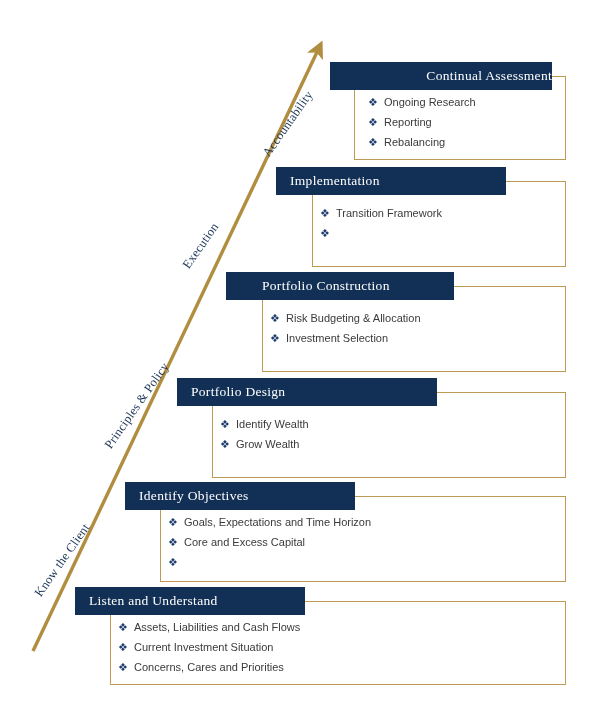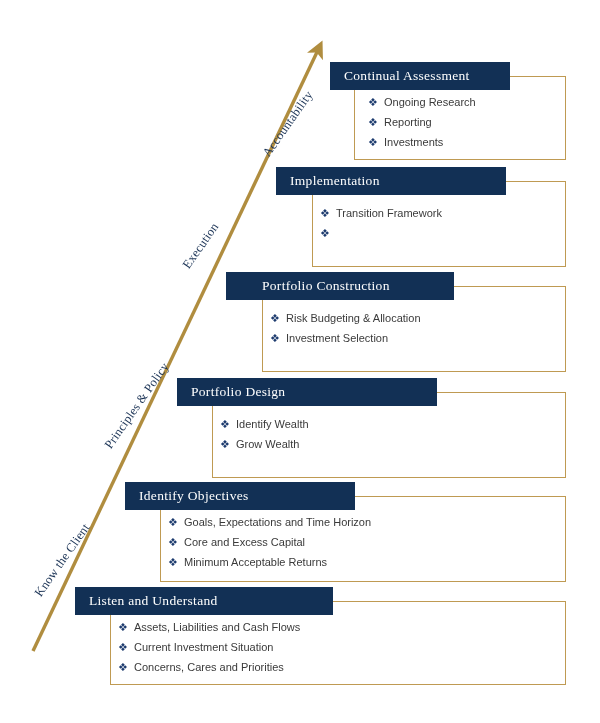--- a/index.html
+++ b/index.html
@@ -101,33 +101,33 @@
 
   <div id="labels">
       <div class="stage-label" style="left: 38px; top: 588px; transform: rotate(-55deg);">Know the Client</div>
       <div class="stage-label" style="left: 108px; top: 440px; transform: rotate(-55deg);">Principles &amp; Policy</div>
       <div class="stage-label" style="left: 186px; top: 260px; transform: rotate(-55deg);">Execution</div>
       <div class="stage-label" style="left: 266px; top: 148px; transform: rotate(-55deg);">Accountability</div>
     </div>
   <div id="tiers">
       <div class="tier">
         <div class="tier-body" style="left: 354px; top: 76px; width: 212px; height: 84px;"></div>
-        <div class="tier-header" style="left: 330px; top: 62px; width: 180px;">Continual Assessment</div>
+        <div class="tier-header" style="left: 330px; top: 62px; width: 222px; text-align: right;">Continual Assessment</div>
         <div class="tier-items" style="left: 368px; top: 92px;">
           <div class="bullet-row">
             <span class="bullet-mark">❖</span>
             <span class="bullet-text">Ongoing Research</span>
           </div>
           <div class="bullet-row">
             <span class="bullet-mark">❖</span>
             <span class="bullet-text">Reporting</span>
           </div>
           <div class="bullet-row">
             <span class="bullet-mark">❖</span>
-            <span class="bullet-text">Investments</span>
+            <span class="bullet-text">Rebalancing</span>
           </div>
         </div>
       </div>
       <div class="tier">
         <div class="tier-body" style="left: 312px; top: 181px; width: 254px; height: 86px;"></div>
         <div class="tier-header" style="left: 276px; top: 167px; width: 230px;">Implementation</div>
         <div class="tier-items" style="left: 320px; top: 203px;">
           <div class="bullet-row">
             <span class="bullet-mark">❖</span>
             <span class="bullet-text">Transition Framework</span>
@@ -172,27 +172,26 @@
           <div class="bullet-row">
             <span class="bullet-mark">❖</span>
             <span class="bullet-text">Goals, Expectations and Time Horizon</span>
           </div>
           <div class="bullet-row">
             <span class="bullet-mark">❖</span>
             <span class="bullet-text">Core and Excess Capital</span>
           </div>
           <div class="bullet-row">
             <span class="bullet-mark">❖</span>
-            <span class="bullet-text">Minimum Acceptable Returns</span>
           </div>
         </div>
       </div>
       <div class="tier">
         <div class="tier-body" style="left: 110px; top: 601px; width: 456px; height: 84px;"></div>
-        <div class="tier-header" style="left: 75px; top: 587px; width: 258px;">Listen and Understand</div>
+        <div class="tier-header" style="left: 75px; top: 587px; width: 230px;">Listen and Understand</div>
         <div class="tier-items" style="left: 118px; top: 617px;">
           <div class="bullet-row">
             <span class="bullet-mark">❖</span>
             <span class="bullet-text">Assets, Liabilities and Cash Flows</span>
           </div>
           <div class="bullet-row">
             <span class="bullet-mark">❖</span>
             <span class="bullet-text">Current Investment Situation</span>
           </div>
           <div class="bullet-row">

